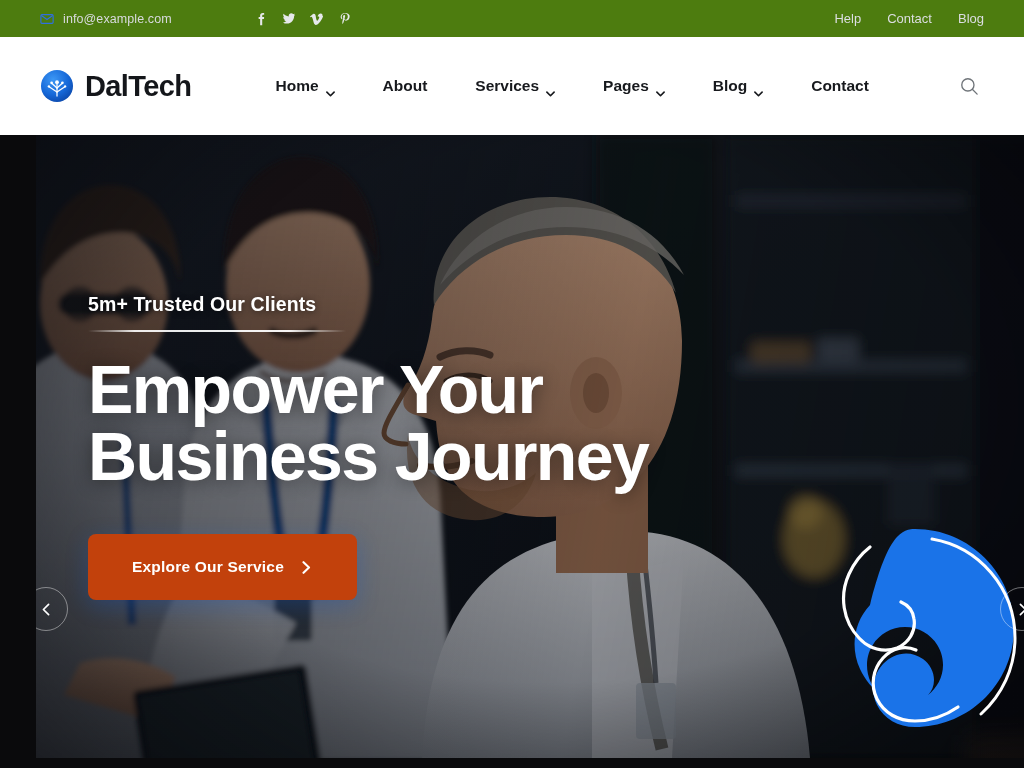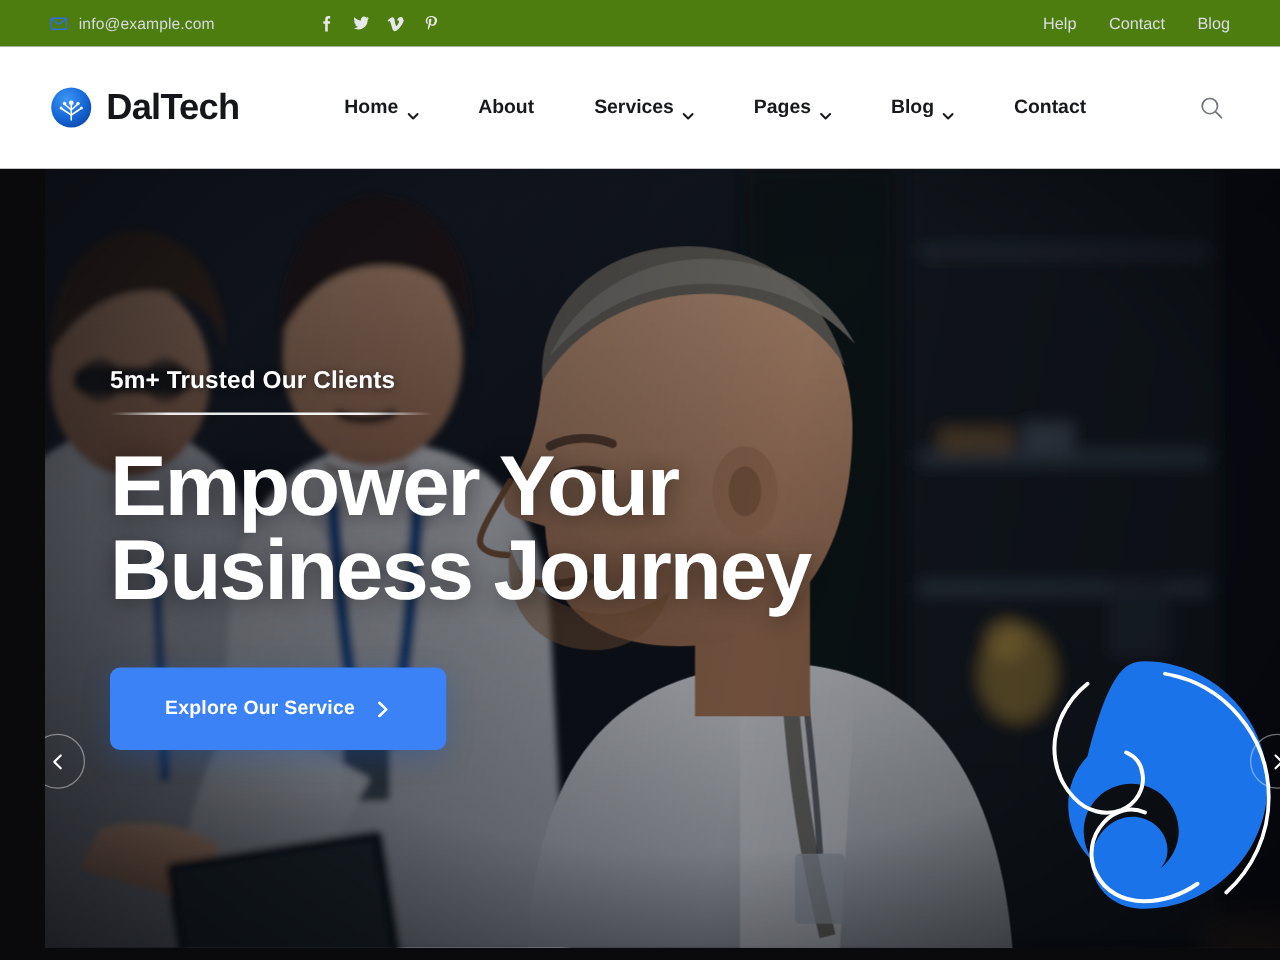--- a/index.html
+++ b/index.html
@@ -114,21 +114,21 @@
     color:#ffffff;
     font-size:68px; font-weight:bold;
     line-height:.99; letter-spacing:-1.6px;
     text-shadow:0 2px 18px rgba(0,0,0,.45);
   }
   .headline span{ display:block; }
   .cta{
     margin-top:44px;
     display:inline-flex; align-items:center; justify-content:center; gap:16px;
     width:269px; height:66px;
-    background:#3b82f6;
+    background:#c2410c;
     border-radius:8px; border:none;
     cursor:pointer;
     box-shadow:0 6px 22px rgba(20,80,190,.32);
   }
   .cta .lbl{
     color:#fff; font-size:15.5px; font-weight:bold; letter-spacing:.2px;
     font-family:"Liberation Sans", sans-serif;
   }
   .cta .arr{ width:13px; height:13px; display:block; }
 

